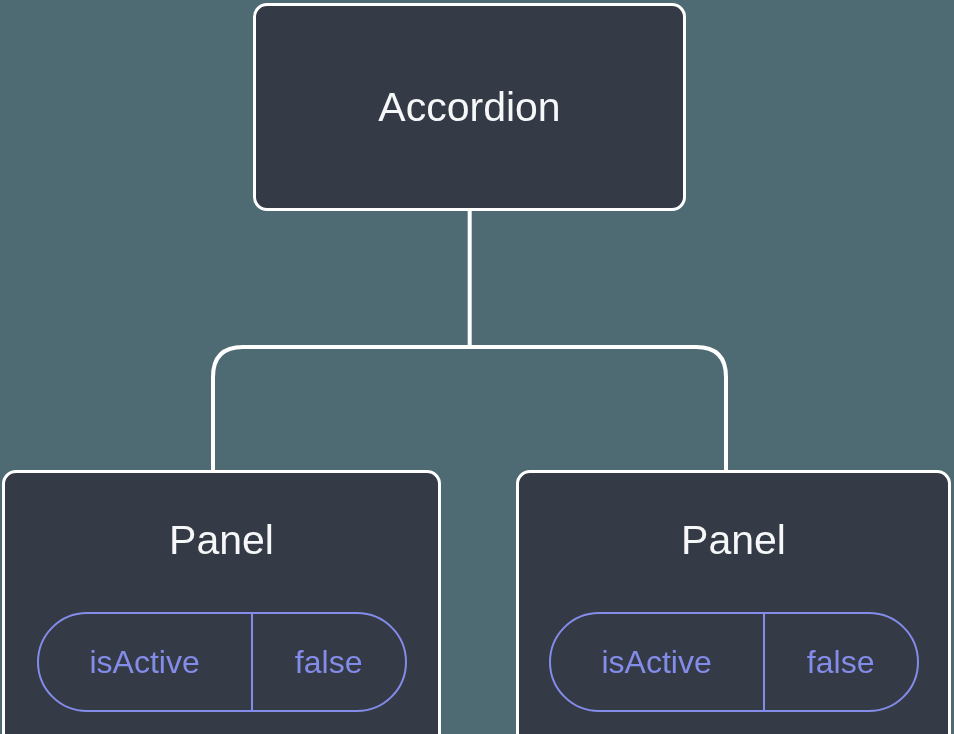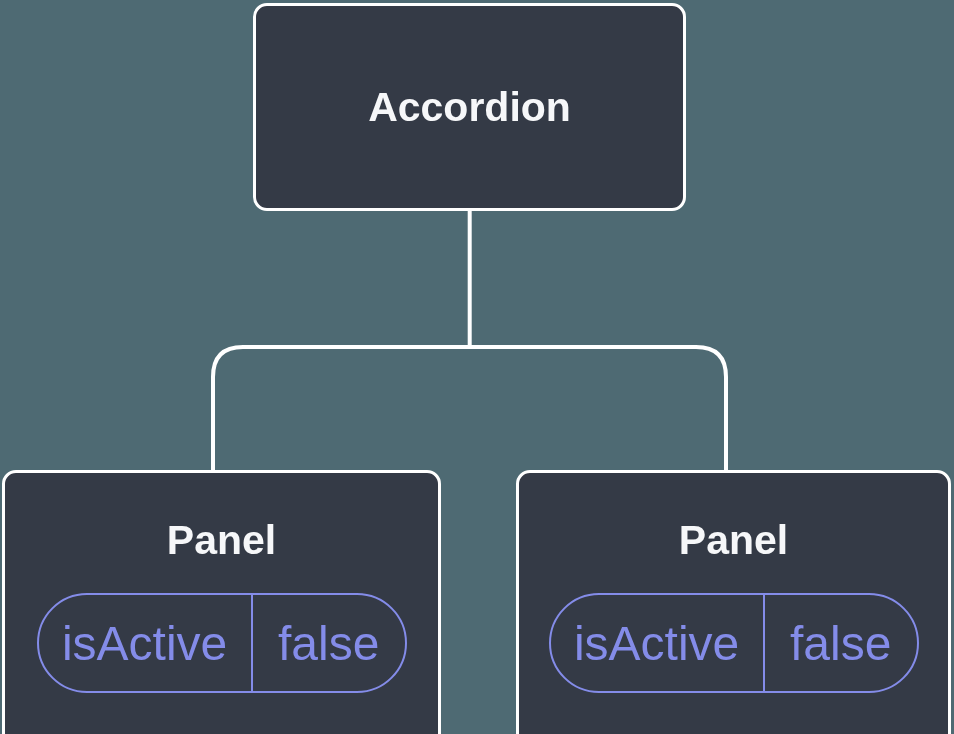--- a/index.html
+++ b/index.html
@@ -26,41 +26,42 @@
     border:3px solid var(--node-border);
     border-radius:14px;
     color:var(--node-text);
   }
   .root-node{
     left:253px;top:3px;width:433px;height:208px;
     display:flex;align-items:center;justify-content:center;
   }
   .node-label{
     font-size:41px;
-    font-weight:700;
+    font-weight:400;
     line-height:44px;
     color:var(--node-text);
   }
   .panel-node{
     top:470px;height:331px;
     display:flex;flex-direction:column;align-items:center;
     padding-top:45px;
     gap:31px;
   }
   .panel-left{left:2px;width:439px;}
   .panel-right{left:516px;width:435px;}
   .prop-pill{
     box-sizing:border-box;
     width:370px;height:100px;
     border:2.5px solid var(--accent-purple);
     border-radius:60px;
     display:flex;
     color:var(--accent-purple);
-    font-size:48px;
+    font-size:32px;
     font-weight:400;
+    margin-top:19px;
   }
   .pill-cell{display:flex;align-items:center;justify-content:center;}
   .prop-name{flex:0 0 58%;}
   .prop-value{flex:1 1 auto;border-left:2.5px solid var(--accent-purple);}
 </style>
 </head>
 <body>
 
 <div class="canvas">
 

